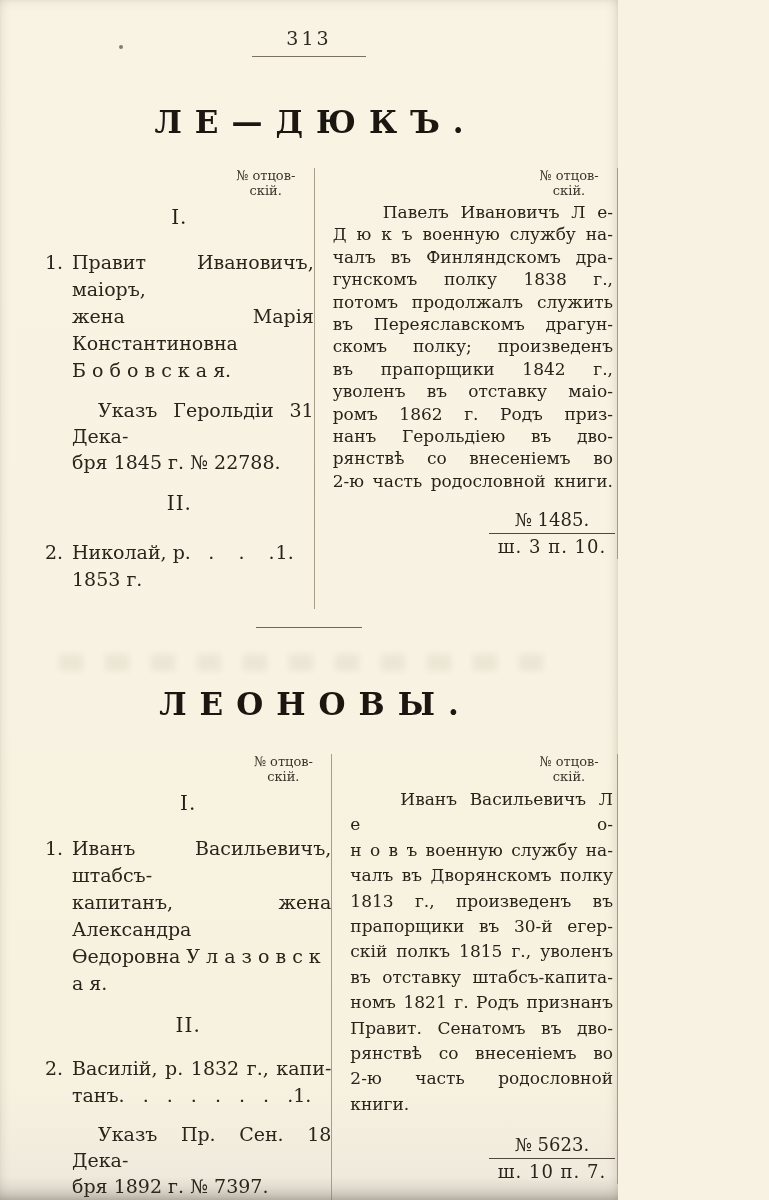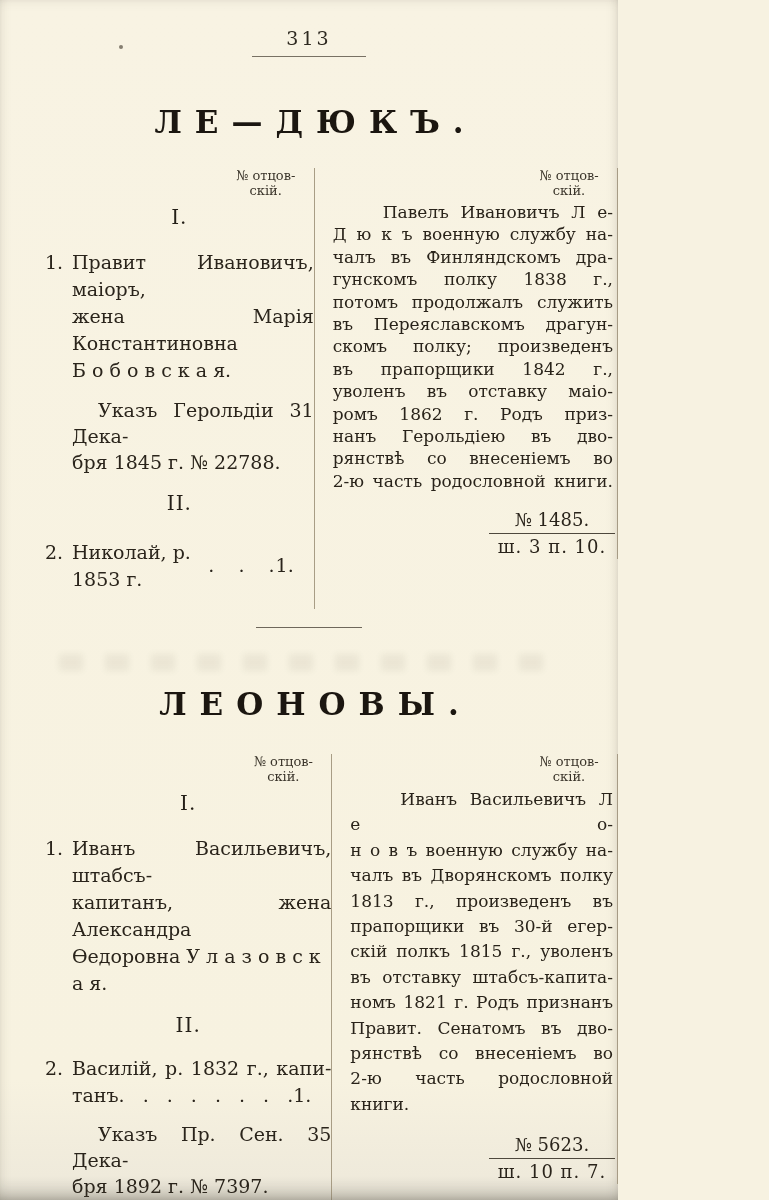--- a/index.html
+++ b/index.html
@@ -44,21 +44,21 @@
     white-space:pre-line;
   }
 
   .genlabel { margin-top:6px; text-align:center; font-size:20px; letter-spacing:1px; color:#241f17; }
   .genlabel.second { margin-top:16px; }
 
   .entry { display:flex; margin-top:20px; font-size:19px; line-height:27px; }
   .enum { flex:0 0 27px; }
   .ebody { flex:1 1 auto; min-width:0; }
   .just { text-align:justify; text-align-last:justify; }
-  .dotrow { display:flex; align-items:center; }
+  .dotrow { display:flex; align-items:flex-start; }
   .dots { flex:1 1 auto; overflow:hidden; text-align:center; white-space:nowrap; }
   .dots.wide { word-spacing:18px; }
   .dots.mid  { word-spacing:12px; }
   .eref { flex:0 0 auto; margin-right:20px; }
 
   .decree { margin:13px 0 0 27px; font-size:19px; line-height:26px; }
   .decree .l1 { text-indent:26px; }
   .decree2 { margin-top:12px; }
 
   .body-par {
@@ -184,21 +184,21 @@
           <div class="just">Василій, р. 1832 г., капи-</div>
           <div class="dotrow">
             <span>танъ</span>
             <span class="dots mid">. . . . . . . .</span>
             <span class="eref">1.</span>
           </div>
         </div>
       </div>
 
       <div class="decree decree2">
-        <div class="l1 just">Указъ Пр. Сен. 35 Дека-</div>
+        <div class="l1 just">Указъ Пр. Сен. 18 Дека-</div>
         <div>бря 1892 г. № 7397.</div>
       </div>
     </div>
 
     <div class="col-right">
       <div class="colhead">№ отцов-
 скій.</div>
       <div class="body-par loose">Иванъ Васильевичъ Л е о-
 н о в ъ военную службу на-
 чалъ въ Дворянскомъ полку

